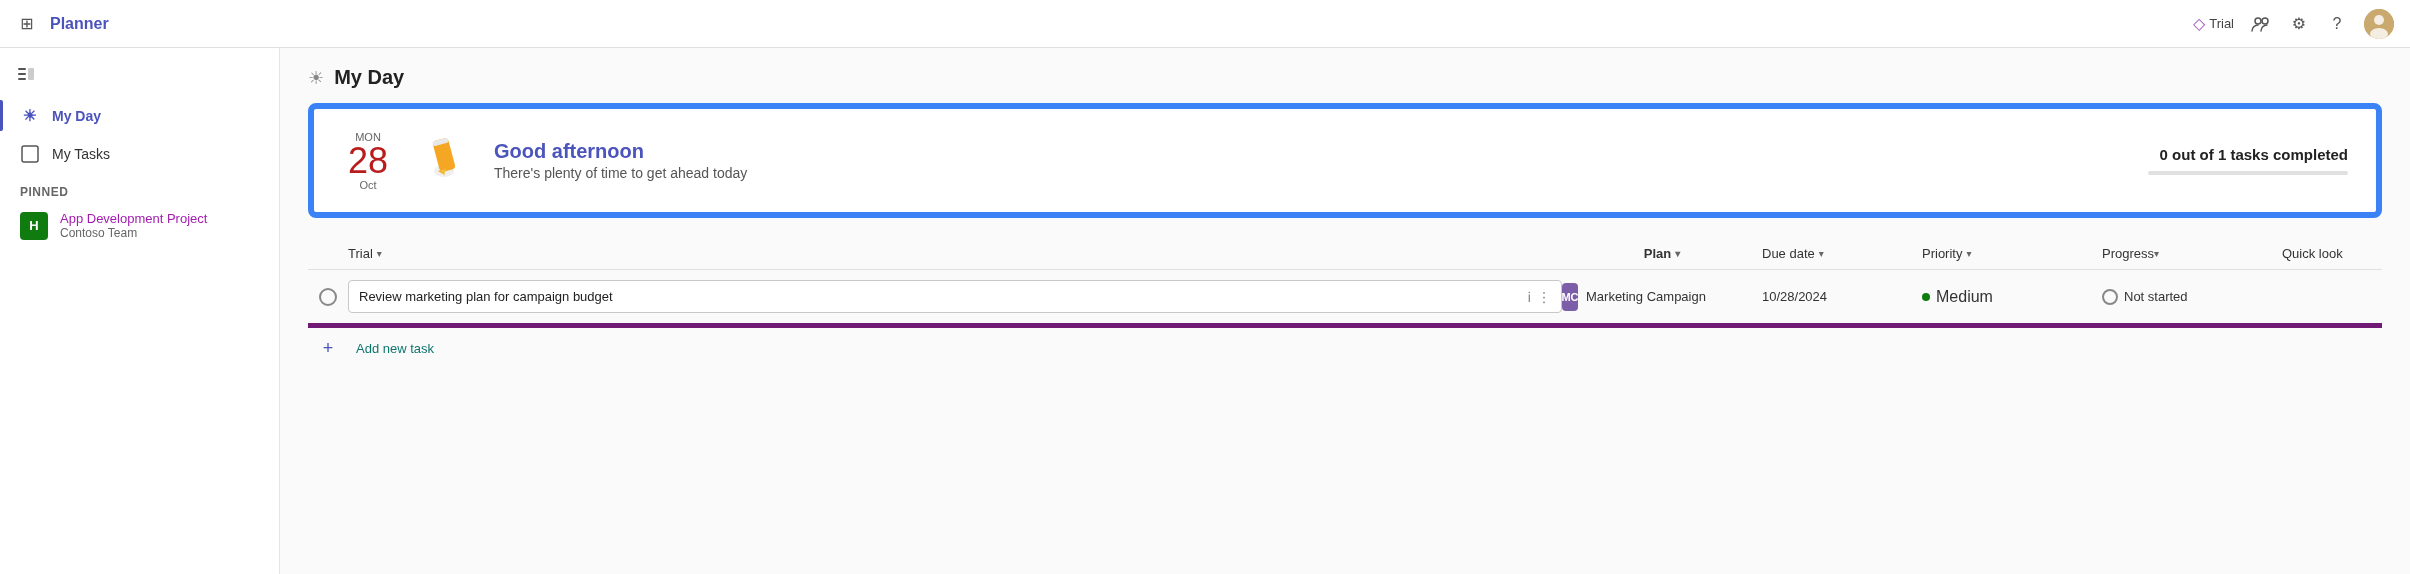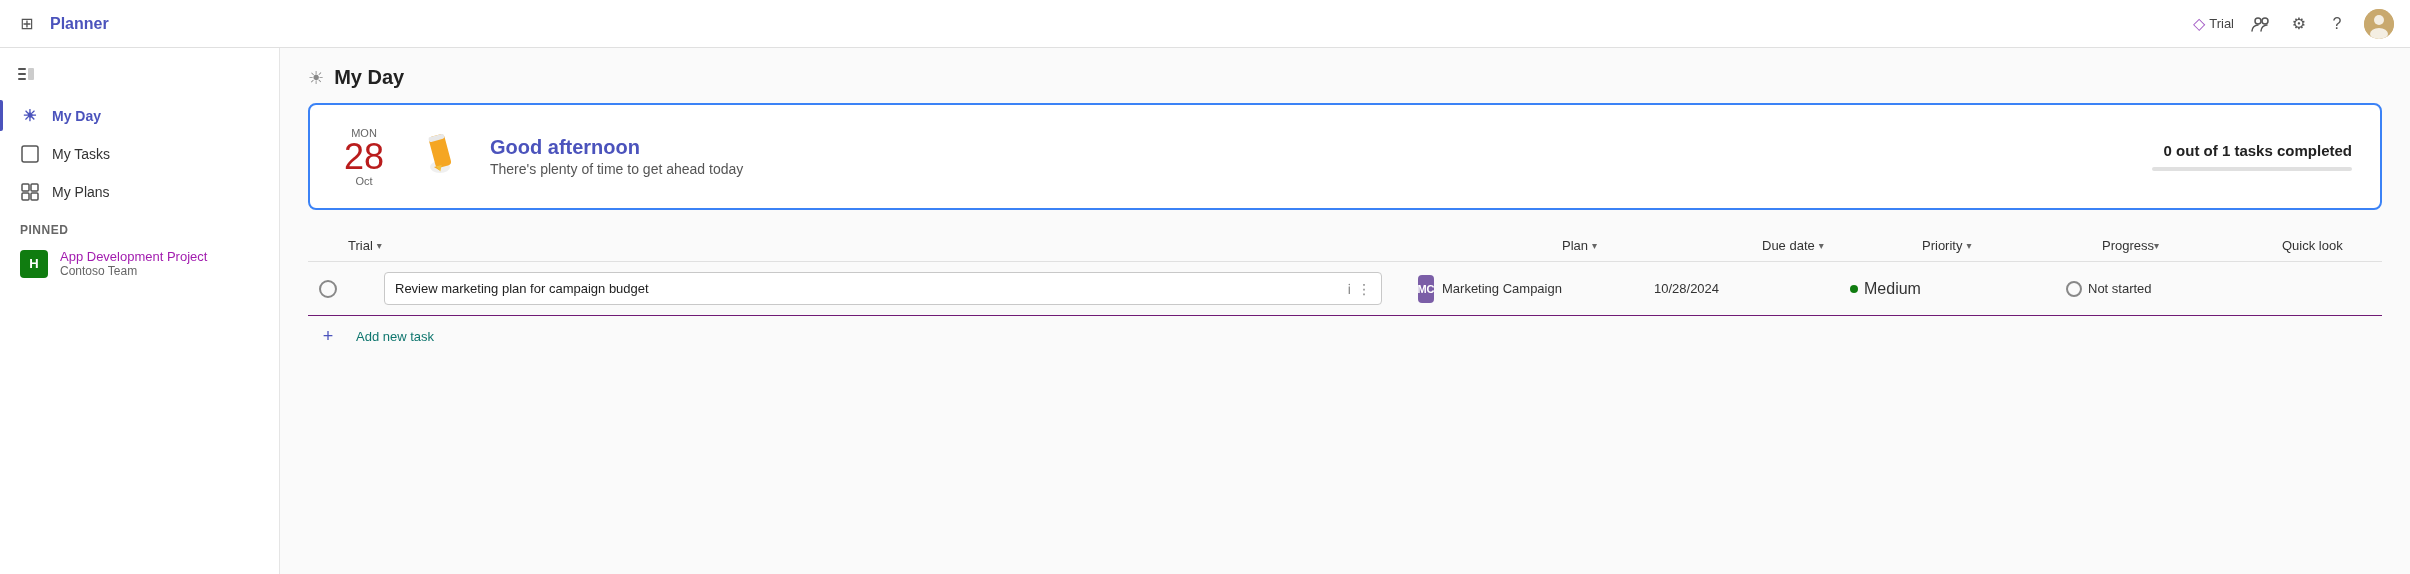--- a/index.html
+++ b/index.html
@@ -47,49 +47,49 @@
     .main { flex: 1; overflow-y: auto; background: #fafafa; }
 
     
     .page-header { display: flex; align-items: center; gap: 10px; padding: 18px 28px 14px; background: #fafafa; }
     .page-header-icon { color: #888; font-size: 18px; }
     .page-header-title { font-size: 20px; font-weight: 700; color: #222; }
 
     
     .welcome-card {
       margin: 0 28px 20px; background: #fff; border-radius: 8px;
-      border: 2px solid #3b82f6; display: flex; align-items: center;
+      border: 6px solid #3b82f6; display: flex; align-items: center;
       padding: 20px 28px; gap: 16px;
     }
     .welcome-date { text-align: center; min-width: 52px; }
     .welcome-date-day { font-size: 11px; color: #666; text-transform: uppercase; }
     .welcome-date-num { font-size: 36px; font-weight: 300; color: #b91c1c; line-height: 1; }
     .welcome-date-month { font-size: 11px; color: #666; }
     .welcome-emoji { font-size: 48px; margin: 0 8px; }
     .welcome-text { flex: 1; }
     .welcome-greeting { font-size: 20px; font-weight: 600; color: #4b53bc; }
     .welcome-sub { font-size: 14px; color: #555; margin-top: 2px; }
     .welcome-progress { margin-left: auto; text-align: right; min-width: 200px; }
     .welcome-progress-text { font-size: 15px; font-weight: 600; color: #222; }
     .progress-bar-bg { height: 4px; background: #e0e0e0; border-radius: 2px; margin-top: 8px; }
     .progress-bar-fill { height: 4px; background: #7b83eb; border-radius: 2px; width: 0%; }
 
     
     .task-table { margin: 0 28px; }
     .task-table-header { display: flex; align-items: center; padding: 8px 0; border-bottom: 1px solid #e0e0e0; }
     .col-checkbox { width: 40px; flex-shrink: 0; }
     .col-title { flex: 1; display: flex; align-items: center; gap: 4px; font-size: 13px; color: #333; font-weight: 500; cursor: pointer; }
-    .col-plan { width: 200px; flex-shrink: 0; display: flex; align-items: center; gap: 4px; font-size: 13px; color: #333; font-weight: 400; cursor: pointer; }
+    .col-plan { width: 200px; flex-shrink: 0; display: flex; align-items: center; gap: 4px; font-size: 13px; color: #333; font-weight: 700; cursor: pointer; justify-content: center; }
     .col-duedate { width: 160px; flex-shrink: 0; display: flex; align-items: center; gap: 4px; font-size: 13px; color: #333; font-weight: 500; cursor: pointer; }
     .col-priority { width: 180px; flex-shrink: 0; display: flex; align-items: center; gap: 4px; font-size: 13px; color: #333; font-weight: 500; cursor: pointer; }
     .col-progress { width: 180px; flex-shrink: 0; display: flex; align-items: center; gap: 0; font-size: 13px; color: #333; font-weight: 500; cursor: pointer; }
     .col-quicklook { width: 100px; flex-shrink: 0; font-size: 13px; color: #333; font-weight: 500; }
 
     
-    .task-row { display: flex; align-items: center; padding: 10px 0; border-bottom: 1px solid #701a75; gap: 36px; }
+    .task-row { display: flex; align-items: center; padding: 10px 0; border-bottom: 5px solid #701a75; }
     .task-checkbox { width: 40px; flex-shrink: 0; display: flex; align-items: center; justify-content: center; }
     .task-checkbox-circle {
       width: 18px; height: 18px; border-radius: 50%;
       border: 2px solid #888; cursor: pointer; display: flex; align-items: center; justify-content: center;
     }
     .task-title-cell { flex: 1; display: flex; align-items: center; gap: 8px; }
     .task-title-box {
       display: flex; align-items: center; justify-content: space-between;
       border: 1px solid #c8c8c8; border-radius: 4px; padding: 6px 10px;
       background: #fff; min-width: 0; flex: 1;
@@ -164,31 +164,20 @@
         <span>My Day</span>
       </div>
       <div class="sidebar-item">
         <span class="sidebar-icon">
           <svg width="18" height="18" viewBox="0 0 18 18" fill="none">
               <rect x="1" y="1" width="16" height="16" rx="2" stroke="#555" stroke-width="1.5"></rect>
             </svg>
         </span>
         <span>My Tasks</span>
       </div>
-      <div class="sidebar-item">
-        <span class="sidebar-icon">
-          <svg width="18" height="18" viewBox="0 0 18 18" fill="none">
-              <rect x="1" y="1" width="7" height="7" rx="1" stroke="#555" stroke-width="1.5"></rect>
-              <rect x="10" y="1" width="7" height="7" rx="1" stroke="#555" stroke-width="1.5"></rect>
-              <rect x="1" y="10" width="7" height="7" rx="1" stroke="#555" stroke-width="1.5"></rect>
-              <rect x="10" y="10" width="7" height="7" rx="1" stroke="#555" stroke-width="1.5"></rect>
-            </svg>
-        </span>
-        <span>My Plans</span>
-      </div>
     </div>
     <div class="sidebar-section-title">Pinned</div>
     <div class="pinned-item">
       <div class="pinned-icon">H</div>
       <div class="pinned-text">
         <span class="pinned-name">App Development Project</span>
         <span class="pinned-team">Contoso Team</span>
       </div>
     </div>
   </div>

